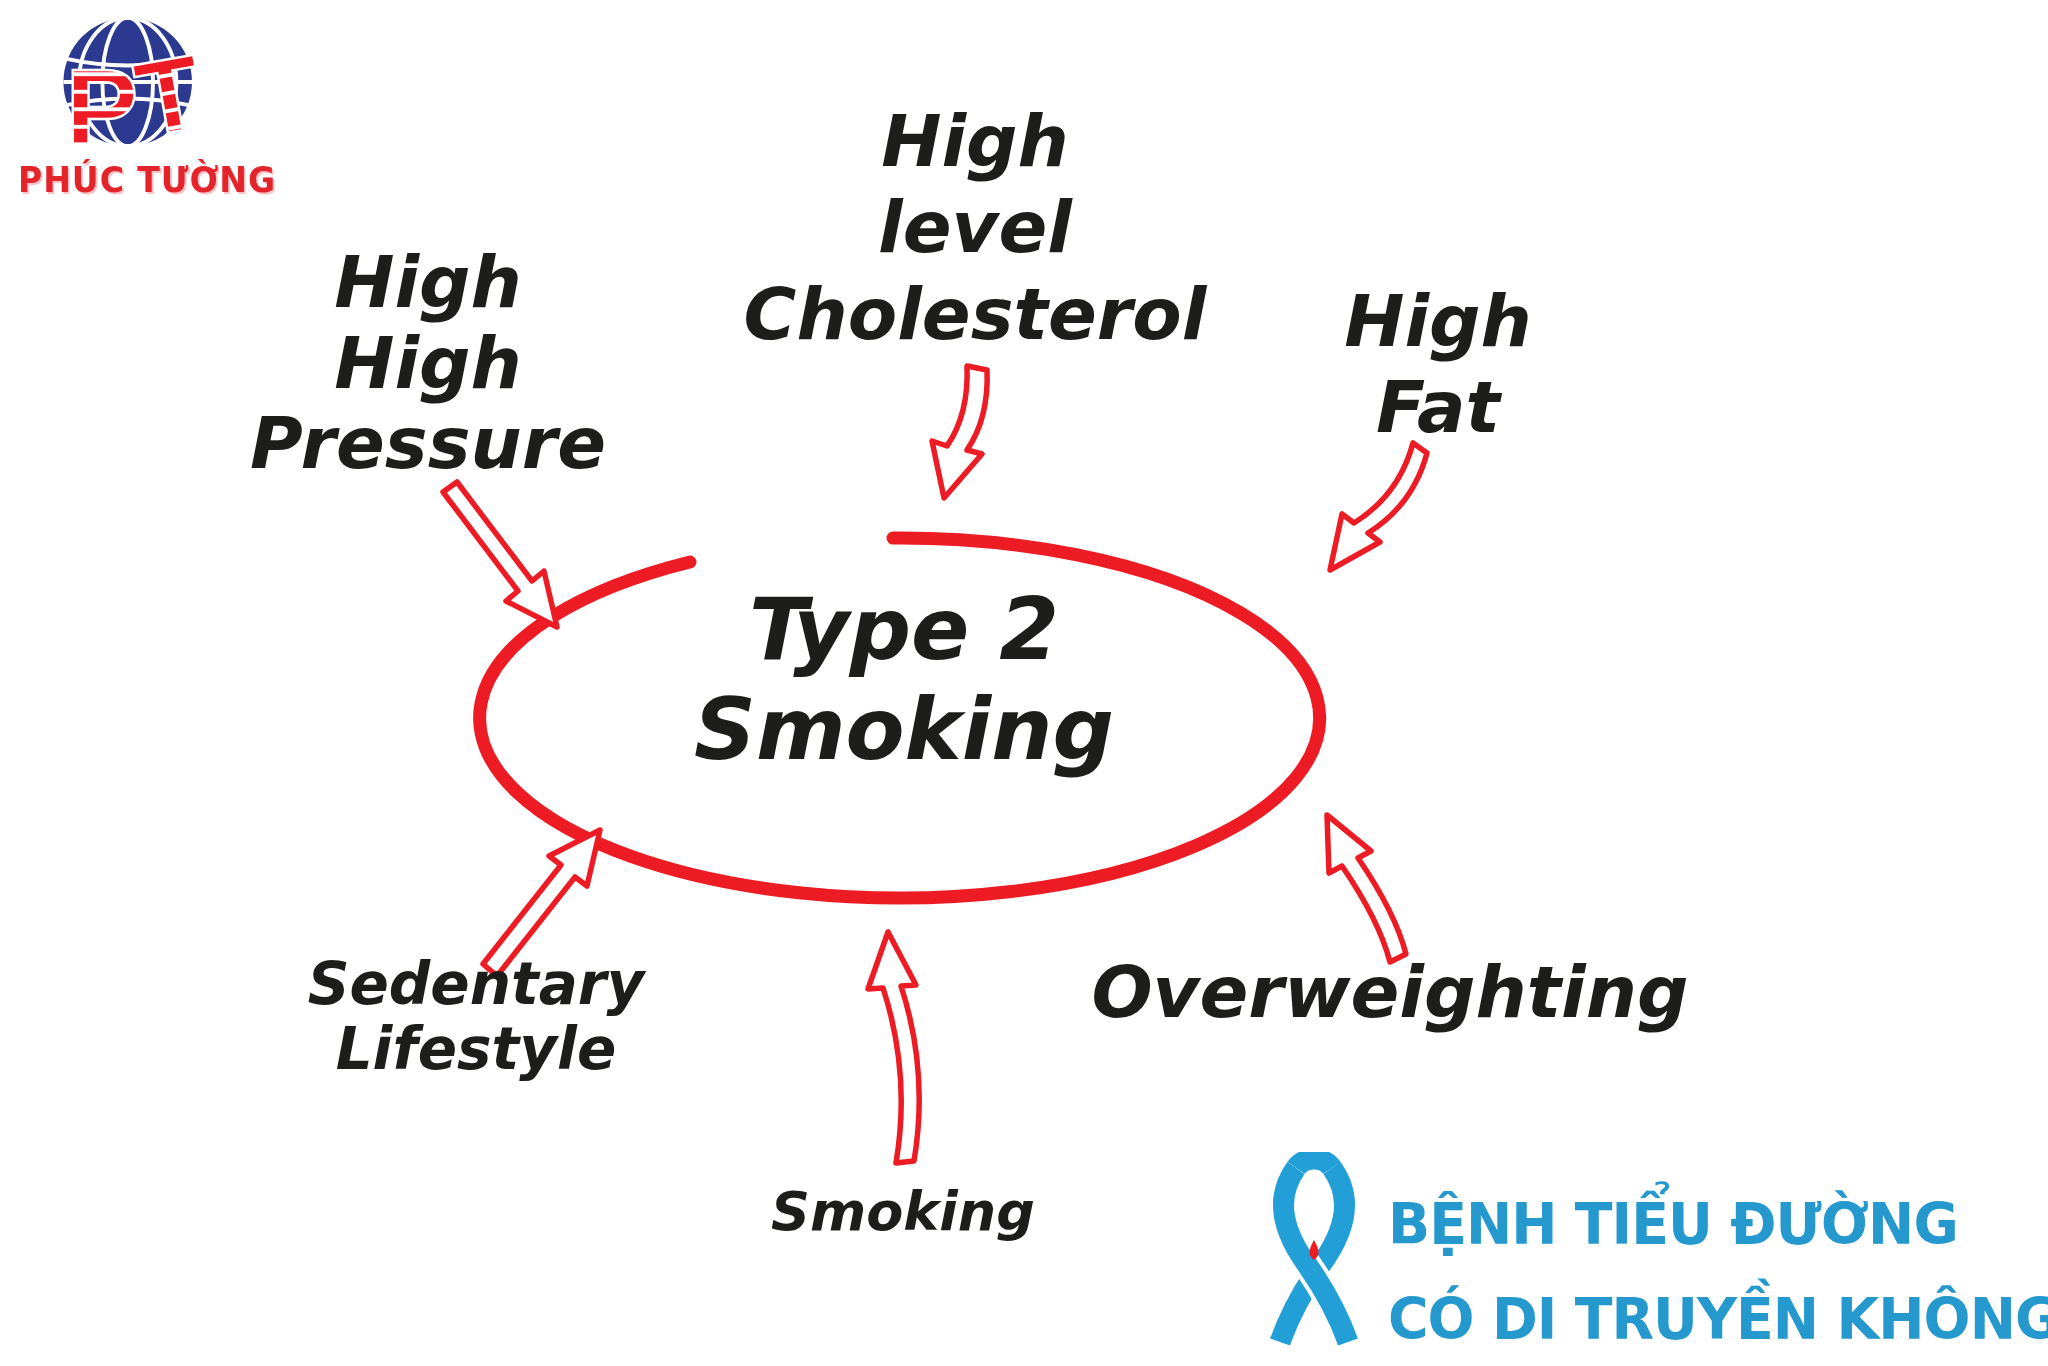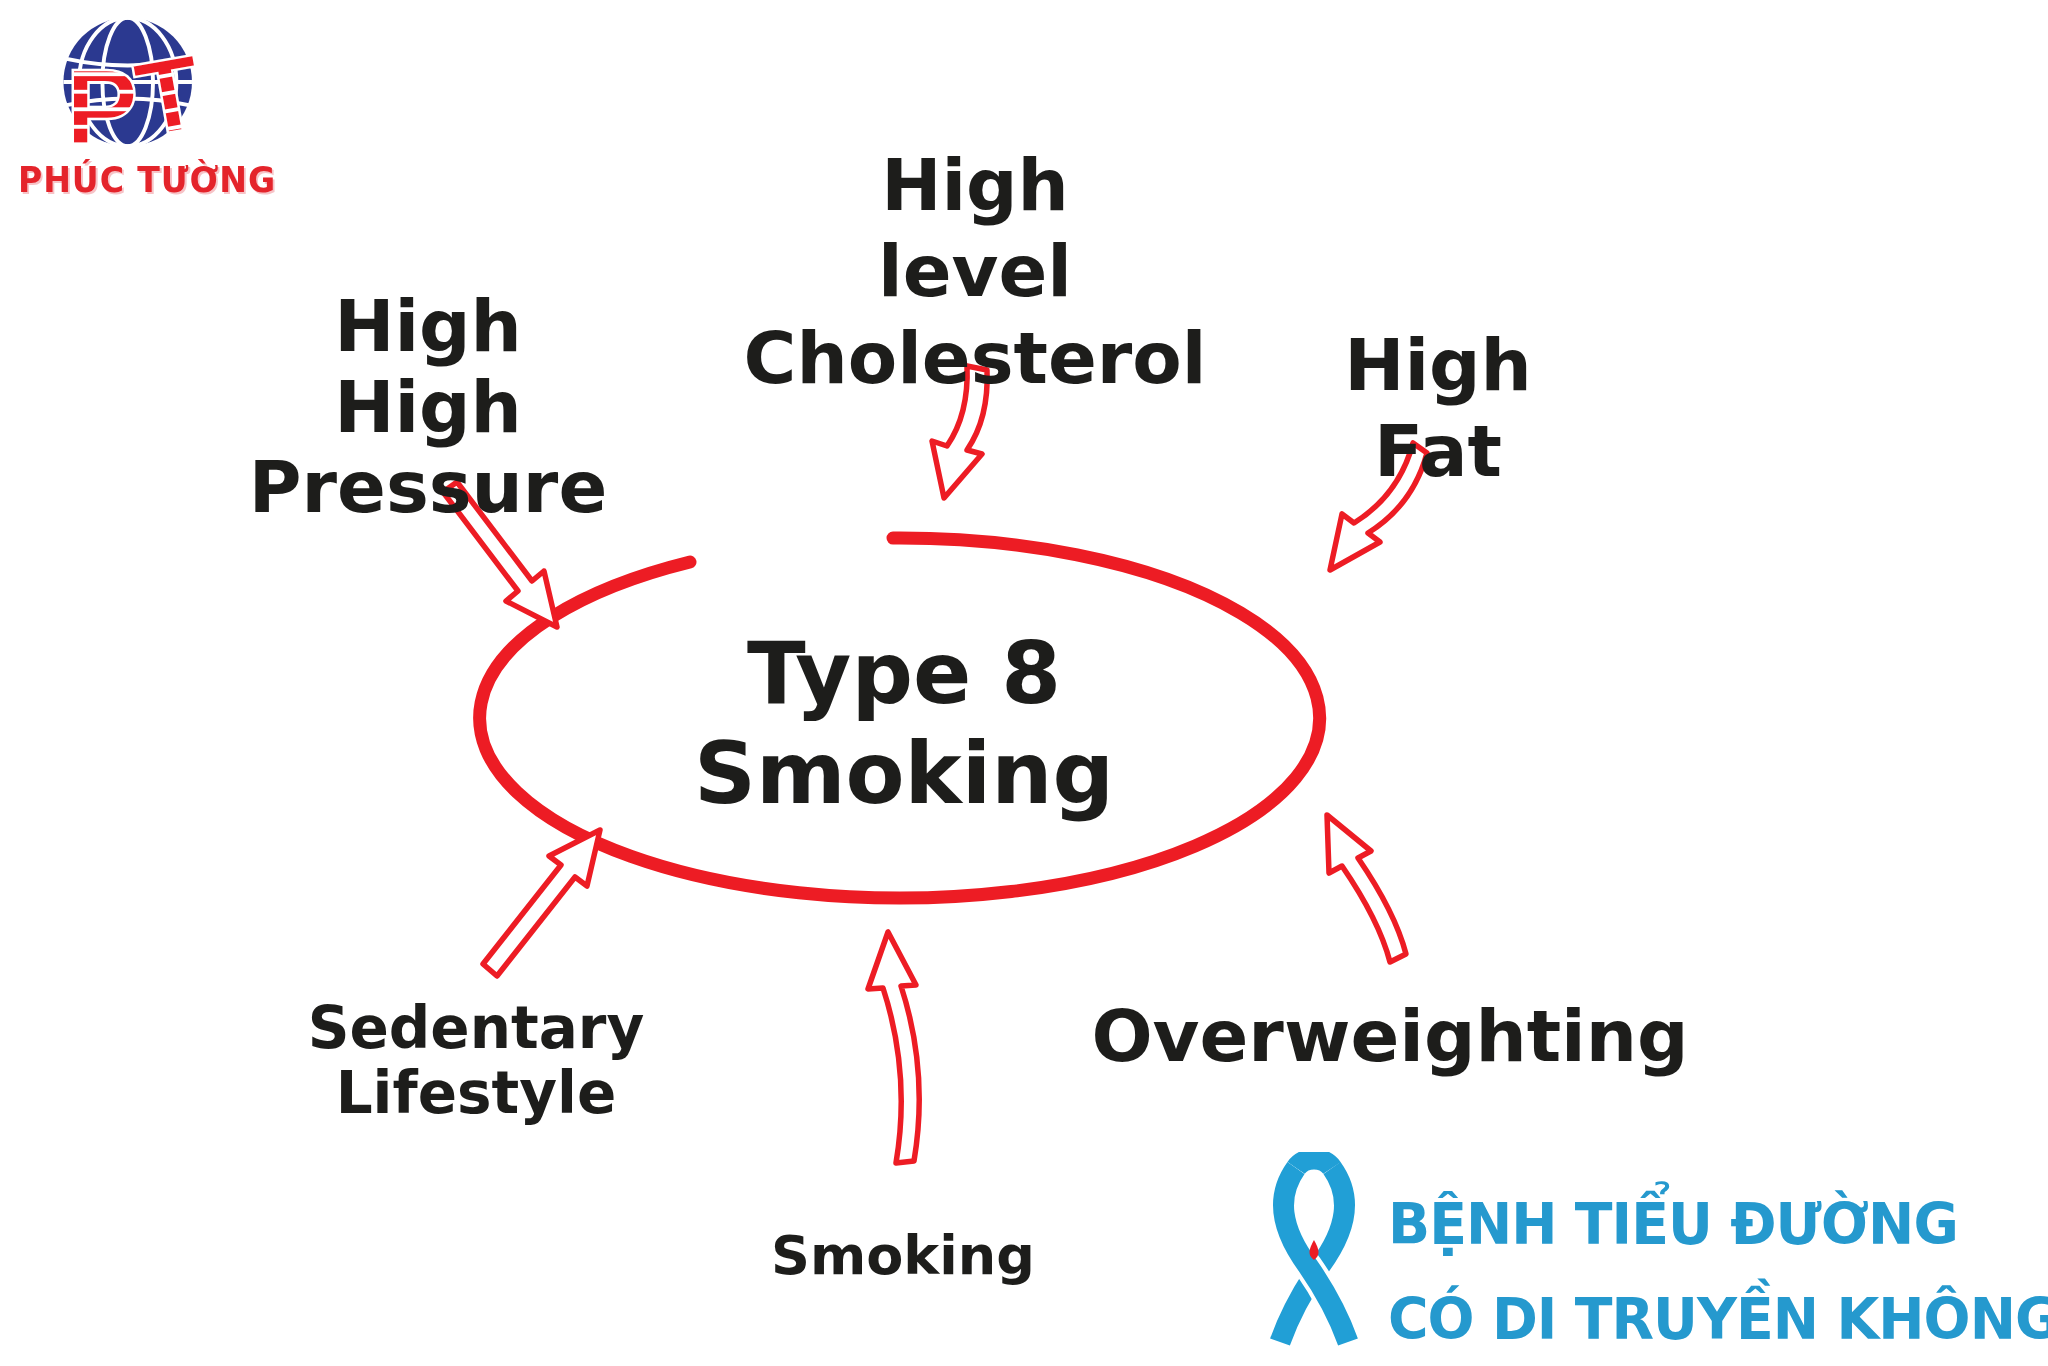--- a/index.html
+++ b/index.html
@@ -2,22 +2,22 @@
 <html style="--red: #ED1C24; --navy: #2B3990; --azure: #2599CE; --ribbon: #219FD6; --ink: #1D1D1B; --brand_red: #E4242B;"><head>
 <meta charset="utf-8">
 <style>
   html,body{margin:0;padding:0;background:#fff;}
   .canvas{position:relative;width:2048px;height:1366px;background:#fff;overflow:hidden;
           font-family:"DejaVu Sans",sans-serif;}
   .art{position:absolute;left:0;top:0;width:2048px;height:1366px;}
 
   
   .hand{position:absolute;transform:translateX(-50%);text-align:center;white-space:nowrap;
-        font-family:"DejaVu Sans",sans-serif;font-weight:700;
-        color:var(--ink);line-height:1.12;margin-top:44px;}
+        font-family:"DejaVu Sans",sans-serif;font-style:italic;font-weight:700;
+        color:var(--ink);line-height:1.12;}
   .hand span{display:block;}
   .lbl-hbp{left:428px;top:242px;font-size:72px;}
   .lbl-chol{left:975px;top:98px;font-size:72px;line-height:1.2;}
   .lbl-fat{left:1438px;top:278px;font-size:72px;line-height:1.2;}
   .lbl-sed{left:476px;top:952px;font-size:58px;}
   .lbl-smoking{left:903px;top:1182px;font-size:54px;}
   .lbl-over{left:1390px;top:952px;font-size:72px;}
   .lbl-center{left:904px;top:580px;font-size:86px;line-height:1.16;}
 
   
@@ -102,21 +102,21 @@
 
   <div class="hand lbl-smoking">
     <span>Smoking</span>
   </div>
 
   <div class="hand lbl-over">
     <span>Overweighting</span>
   </div>
 
   <div class="hand lbl-center">
-    <span>Type 8</span>
+    <span>Type 2</span>
     <span>Smoking</span>
   </div>
 
   <svg class="ribbon" viewBox="0 0 112 214">
     <path d="M74,16 C94,44 90,76 62,114 C46,137 32,162 22,190" fill="none" stroke-width="21" stroke="#219FD6"></path>
     <path d="M38,16 C46,4 66,4 74,16" fill="none" stroke-width="21" stroke="#219FD6"></path>
     <path d="M38,16 C18,44 22,76 50,114 C66,137 80,162 90,190" fill="none" stroke="#ffffff" stroke-width="29"></path>
     <path d="M38,16 C18,44 22,76 50,114 C66,137 80,162 90,190" fill="none" stroke-width="21" stroke="#219FD6"></path>
     <path d="M56,88 C51,97 49,103 56,108 C63,103 61,97 56,88 Z" fill="#ED1C24"></path>
   </svg>

